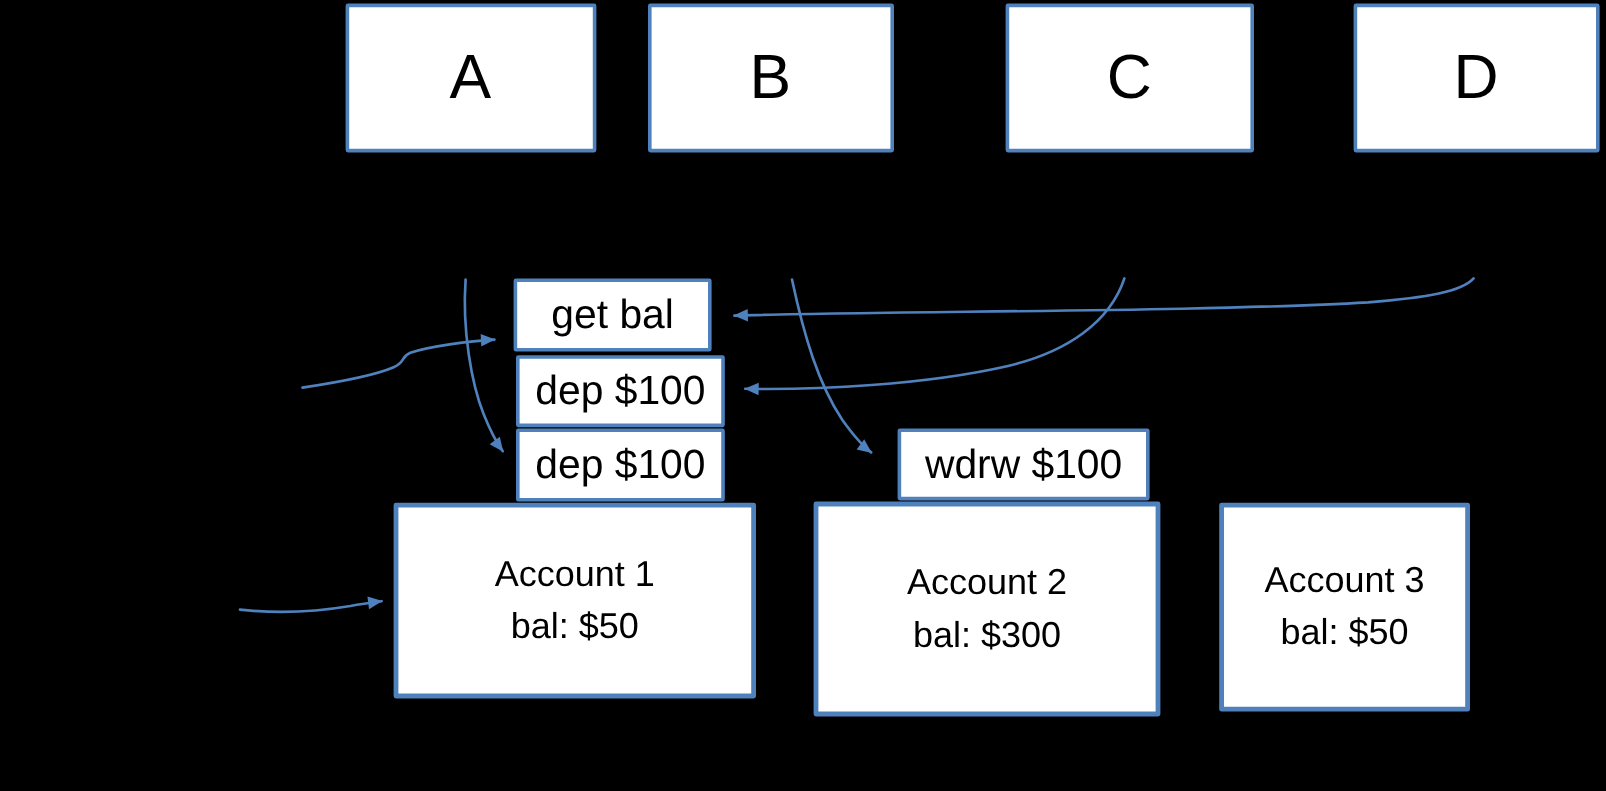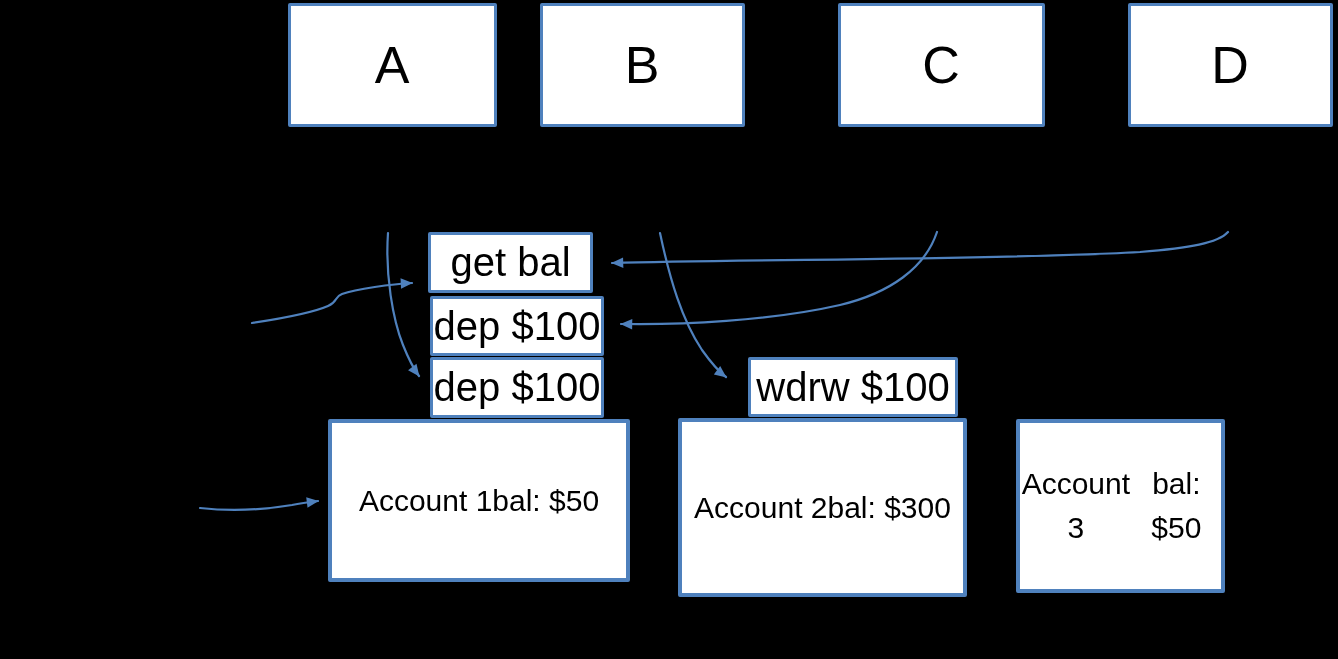--- a/index.html
+++ b/index.html
@@ -20,27 +20,27 @@
     align-items:center;
     justify-content:center;
     color:#000000;
   }
   .thread-box{
     font-size:52px;
     font-weight:400;
     letter-spacing:1px;
   }
   .op-box{
-    font-size:40px;
+    font-size:34px;
     font-weight:400;
     white-space:nowrap;
   }
   .account-box{
     border-width:4px;
-    flex-direction:row;
+    flex-direction:column;
     font-size:30px;
     line-height:44px;
     text-align:center;
   }
   .arrows{
     position:absolute;
     left:0;top:0;
     pointer-events:none;
   }
 </style>

